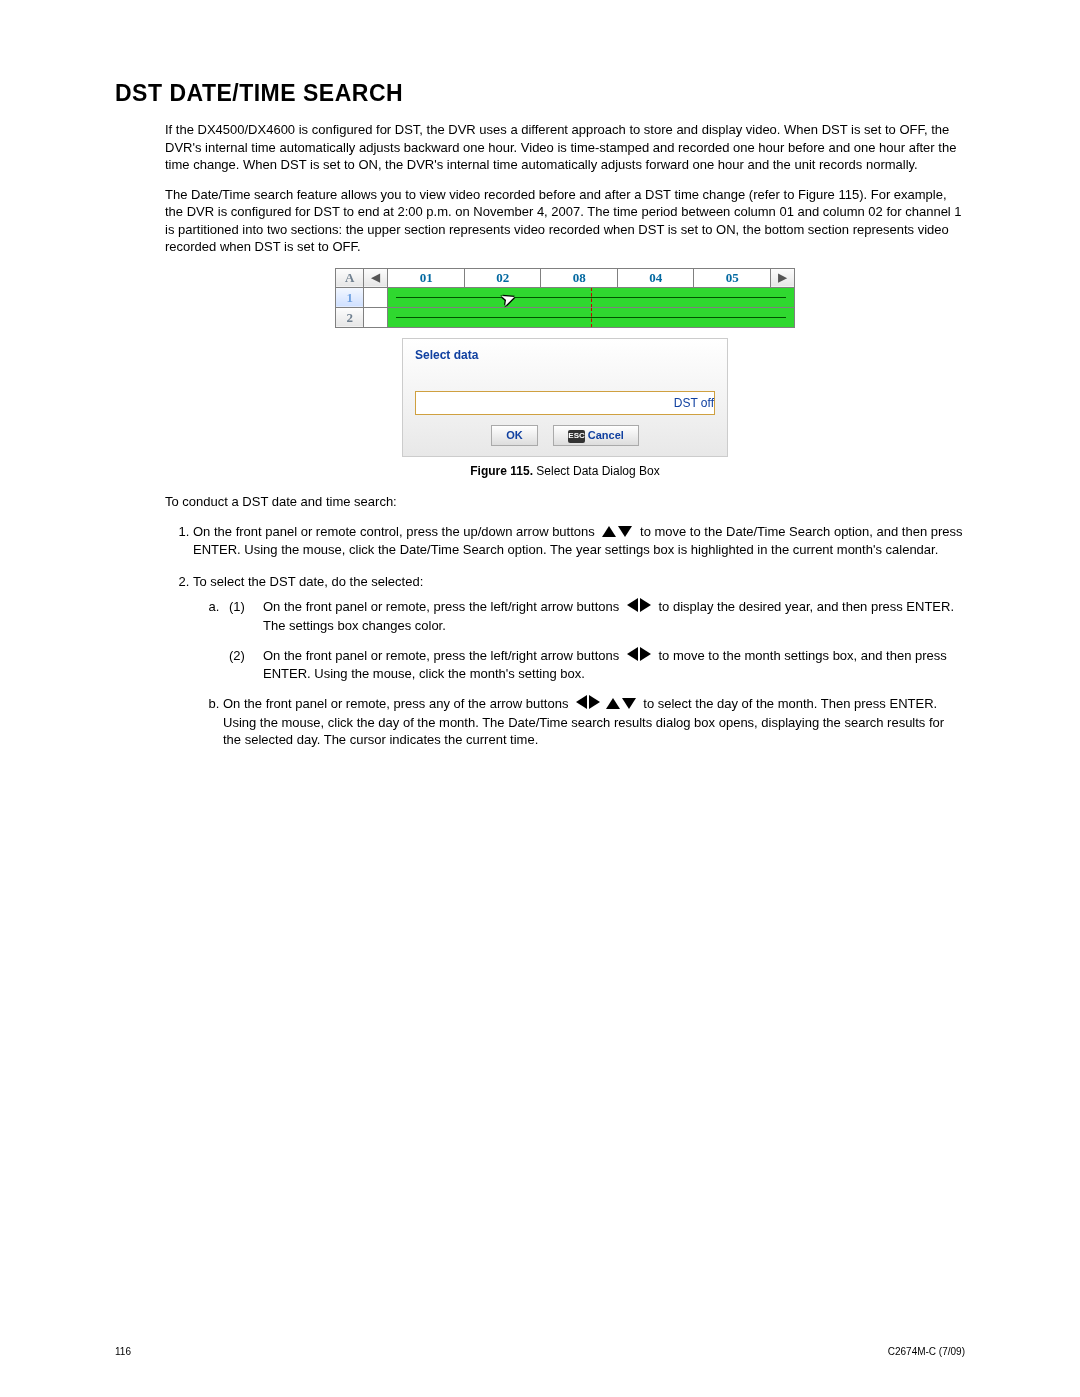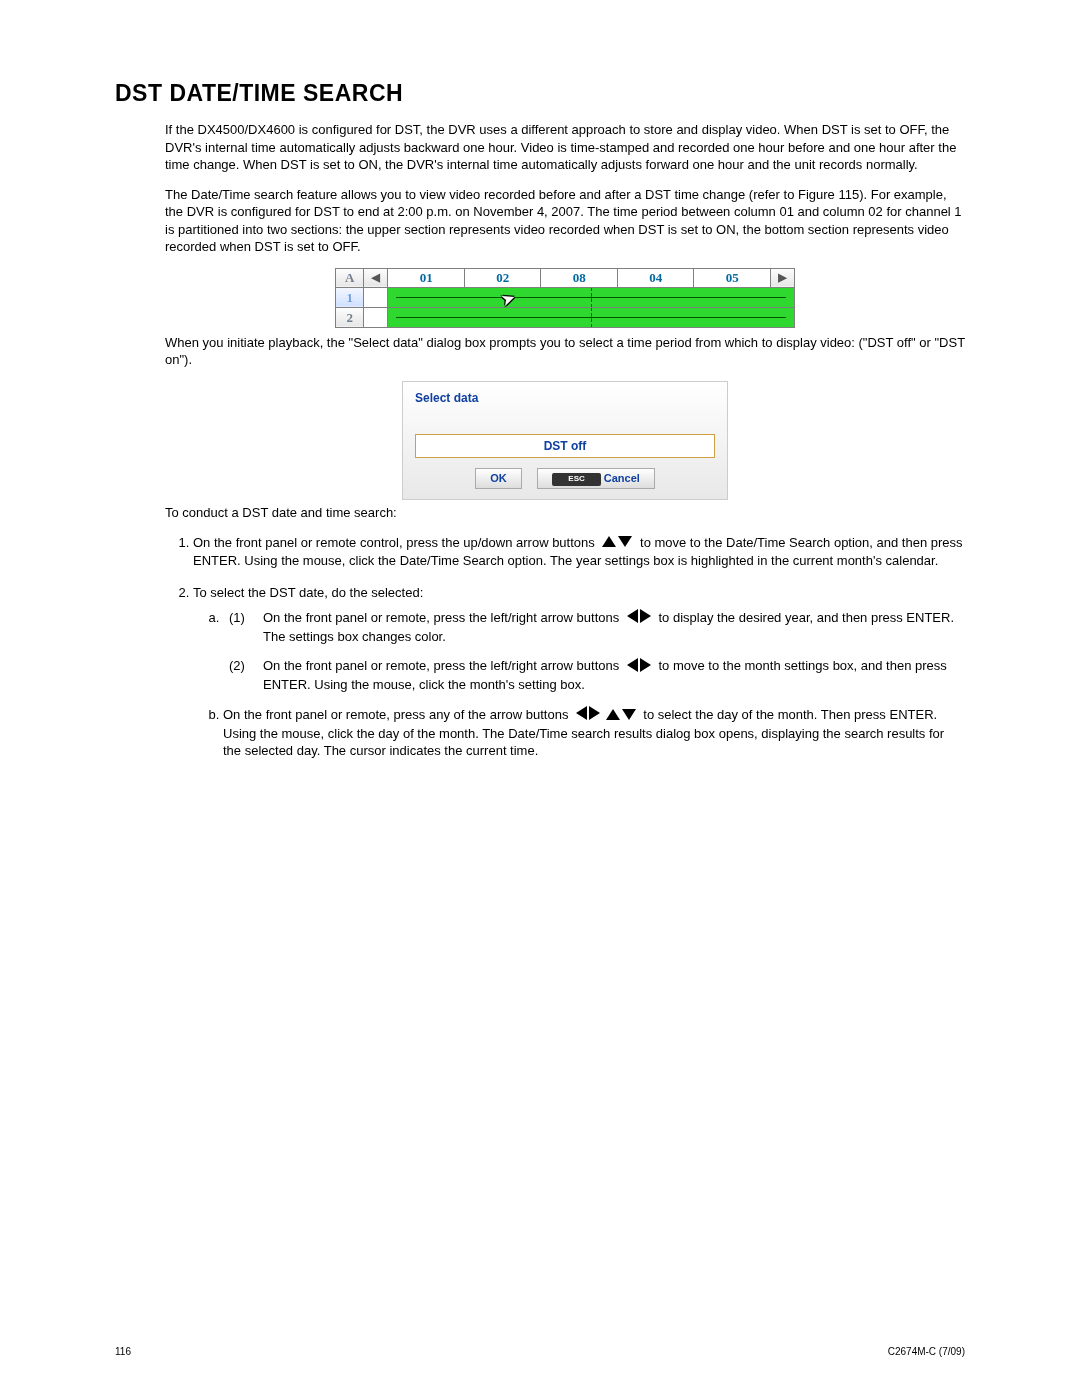--- a/index.html
+++ b/index.html
@@ -104,23 +104,23 @@
   }
   .fig115 .dlg-title {
     color: #1040a0;
     font-weight: bold;
     font-size: 12px;
     margin-bottom: 28px;
   }
   .fig115 .field {
     border: 1px solid #cfa040;
     background: #fff;
-    text-align: center;
+    text-align: right;
     color: #1040a0;
-    font-weight: bold;
+    font-weight: normal;
     font-size: 12px;
     padding: 3px 0;
     margin-bottom: 10px;
   }
   .fig115 .btnrow {
     text-align: center;
   }
   .fig115 .btn {
     display: inline-block;
     border: 1px solid #aaa;
@@ -129,21 +129,21 @@
     font-size: 11px;
     margin: 0 6px;
     color: #1040a0;
     font-weight: bold;
   }
   .fig115 .esc {
     display:inline-block;
     background:#333;
     color:#fff;
     font-size:8px;
-    padding:1px 16px;
+    padding:1px 0;
     border-radius:2px;
     margin-right:3px;
     vertical-align:middle;
   }
 
   
   ol.steps { margin: 6px 0 0 50px; padding-left: 28px; }
   ol.steps > li { margin-bottom: 14px; line-height:1.35; }
   ol.sub-alpha { list-style-type: lower-alpha; margin: 8px 0 0 6px; padding-left: 24px; }
   ol.sub-alpha > li { margin-bottom: 12px; }
@@ -204,31 +204,33 @@
       <tr class="body-row">
         <td class="rowlabel">2</td>
         <td></td>
         <td class="greencell" colspan="6">
               <span class="hline"></span>
             </td>
       </tr>
     </tbody>
       </table>
 
-    <p>When you initiate playback, the "Select data" dialog box prompts you to select a time period from which to display video: ("DST off" or "DST on").</p>
 
     <div class="fig115">
       <div class="dlg-title">Select data</div>
       <div class="field">DST off</div>
       <div class="btnrow">
         <span class="btn">OK</span>
         <span class="btn">
           <span class="esc">ESC</span><span>Cancel</span>
         </span>
       </div>
+    </div>
+    <div class="caption">
+      <b>Figure 115.</b><span>  Select Data Dialog Box</span>
     </div>
 
     <p>To conduct a DST date and time search:</p>
   </div>
 
   <ol class="steps">
     <li>
       <span>On the front panel or remote control, press the up/down arrow buttons </span>
       <span class="arrow-icons">
         <span class="tri up"></span><span class="tri down"></span>

